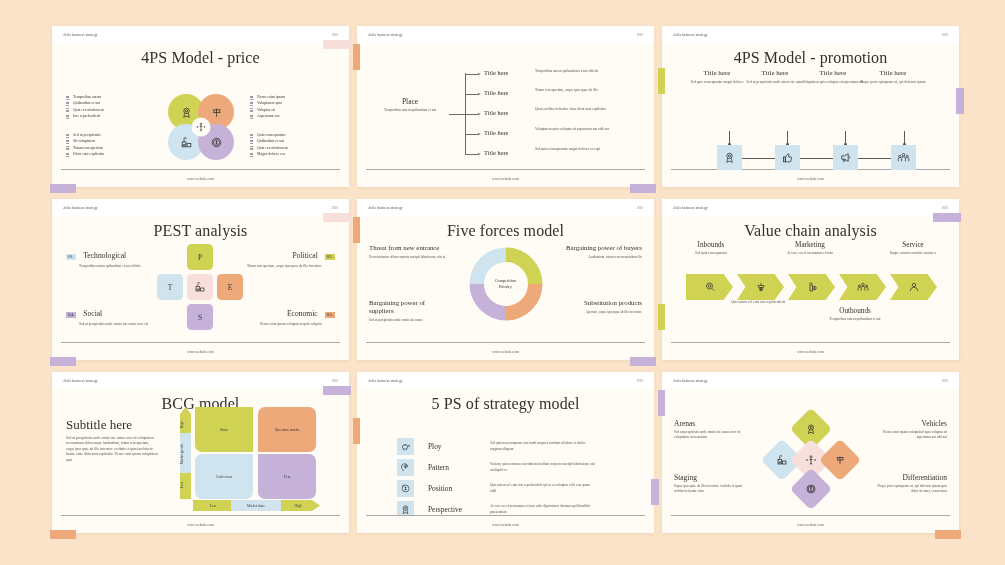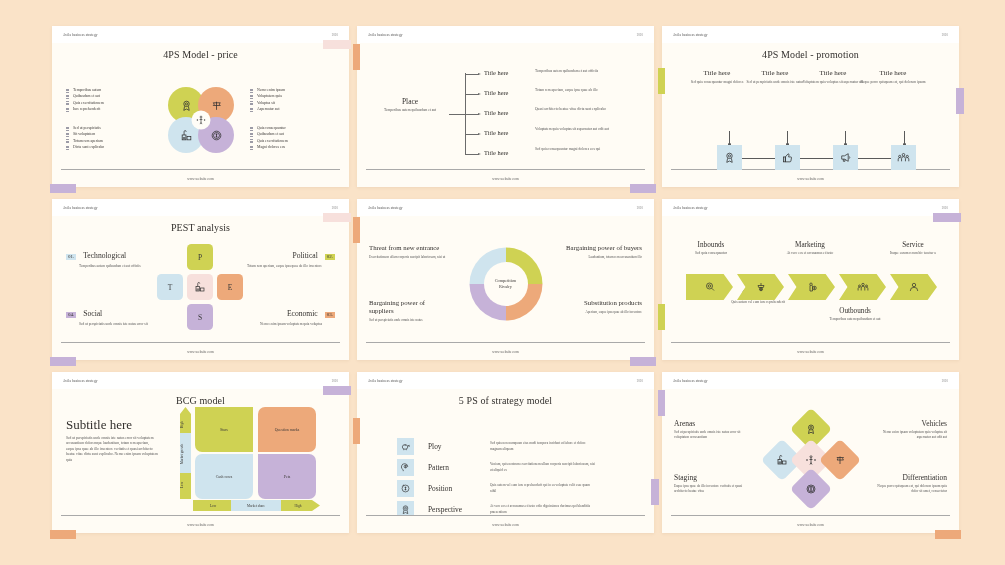--- a/index.html
+++ b/index.html
@@ -46,21 +46,21 @@
   .s-head .date  { font-size: 3.2px; color: #8a8a8a; }
   .s-body { position: absolute; top: 17px; left: 0; right: 0; bottom: 18px; }
   .s-foot {
     position: absolute; left: 9px; right: 9px; bottom: 0; height: 18px;
     border-top: 0.8px solid #a9a9a9;
     display: flex; align-items: center; justify-content: center;
     background: #fffcf5;
   }
   .s-foot span { font-size: 3.4px; color: #555; letter-spacing: .1px; }
   .s-title {
-    text-align: center; font-size: 10px; color: #33302e;
+    text-align: center; font-size: 16px; color: #33302e;
     font-weight: 400; letter-spacing: .1px; margin-top: 6px;
   }
   
   .tab { position: absolute; z-index: 5; }
   .tab.left  { left: -4px; width: 7px; }
   .tab.right { right: -5px; width: 9px; }
   .tab.blcorner { left: -2px; bottom: -6px; width: 26px; height: 9px; }
 
   
   .venn-wrap { position: relative; height: 100%; }
@@ -516,20 +516,21 @@
 
     <div class="slide">
       <div class="tab left" style="top:18px;height:26px;background:#eda97a;"></div>
       <div class="tab" style="right:-2px;bottom:-6px;width:26px;height:9px;background:#c6b2d8;position:absolute;z-index:5;"></div>
       <div class="slide-inner">
         <div class="s-head">
           <span class="brand">Avila business strategy</span>
           <span class="date">2020</span>
         </div>
         <div class="s-body">
+          <div class="s-title">Five forces model</div>
           <div class="ff">
             <div class="lab" style="left:12px;top:28px;text-align:left;">
               <div class="t">Threat from new entrance</div>
               <div class="d">Exercitationem ullam corporis suscipit laboriosam, nisi ut</div>
             </div>
             <div class="lab" style="right:12px;top:28px;text-align:right;">
               <div class="t">Bargaining power of buyers</div>
               <div class="d">Laudantium, totam rem accusantium illo</div>
             </div>
             <div class="lab" style="left:12px;top:83px;text-align:left;">
@@ -563,20 +564,21 @@
 
     <div class="slide">
       <div class="tab left" style="bottom:30px;height:26px;background:#cfd253;"></div>
       <div class="tab" style="right:-2px;top:14px;width:28px;height:9px;background:#c6b2d8;position:absolute;z-index:5;"></div>
       <div class="slide-inner">
         <div class="s-head">
           <span class="brand">Avila business strategy</span>
           <span class="date">2020</span>
         </div>
         <div class="s-body">
+          <div class="s-title">Value chain analysis</div>
           <div class="vc">
             <div class="cap" style="left:11px;top:25px;">
               <div class="t">Inbounds</div>
               <div class="d">Sed quia consequuntur</div>
             </div>
             <div class="cap" style="left:110px;top:25px;">
               <div class="t">Marketing</div>
               <div class="d">At vero eos et accusamus et iusto</div>
             </div>
             <div class="cap" style="right:8px;top:25px;">

